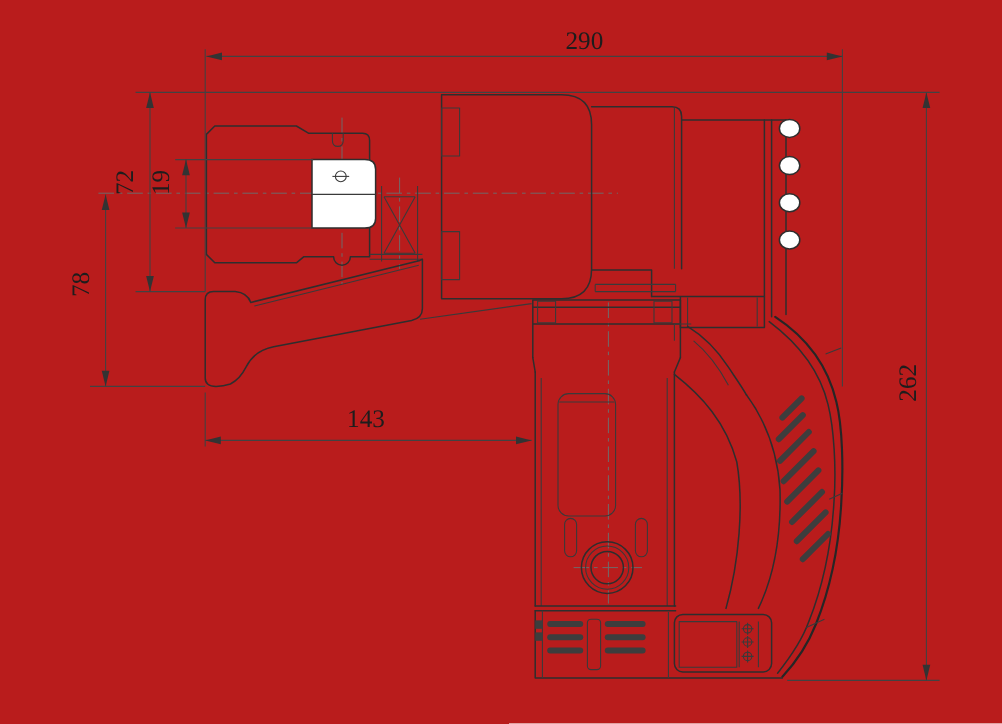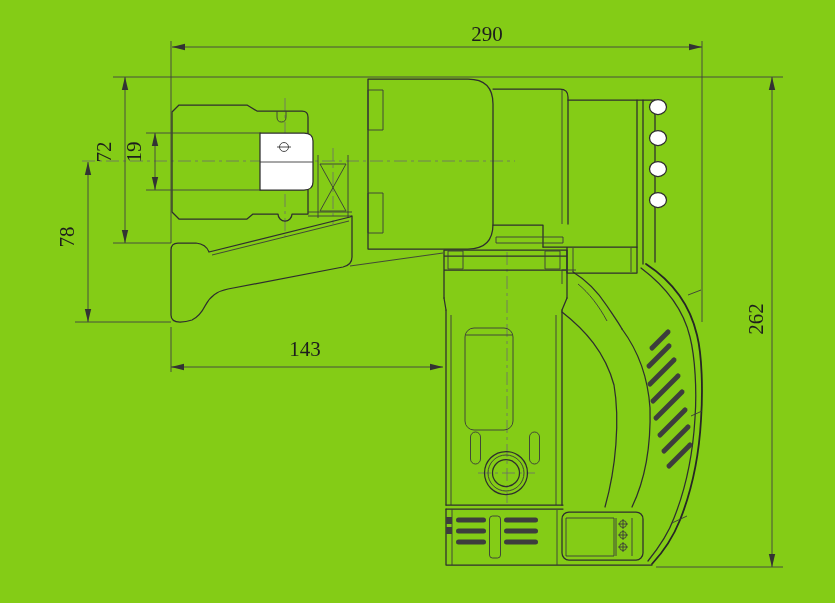--- a/index.html
+++ b/index.html
@@ -1,16 +1,16 @@
 <!DOCTYPE html>
 <html><head>
 <meta charset="utf-8">
 <style>
   html,body{margin:0;padding:0;background:#ffffff;}
-  .canvas-wrap{width:835px;height:603px;background:#84cc16;position:relative;overflow:hidden;}
+  .canvas-wrap{width:835px;height:603px;background:#b91c1c;position:relative;overflow:hidden;}
   svg{display:block;}
   .geo{stroke:#2e2e2e;fill:none;stroke-width:1.25;stroke-linejoin:round;stroke-linecap:round;}
   .geo-thin{stroke:#3a3a3a;fill:none;stroke-width:0.9;stroke-linejoin:round;}
   .geo-thick{stroke:#262626;fill:none;stroke-width:1.8;stroke-linejoin:round;stroke-linecap:round;}
   .whitefill{fill:#ffffff;stroke:#2e2e2e;stroke-width:1.25;}
   .darkfill{fill:#3d3d3d;stroke:none;}
   .slot{stroke:#3d3d3d;stroke-width:5;stroke-linecap:round;}
   .dim{stroke:#424242;fill:none;stroke-width:0.9;}
   .dimarrow{fill:#333333;stroke:none;}
   .centerline{stroke:#6d6d6d;fill:none;stroke-width:0.8;stroke-dasharray:13 4 3 4;}

